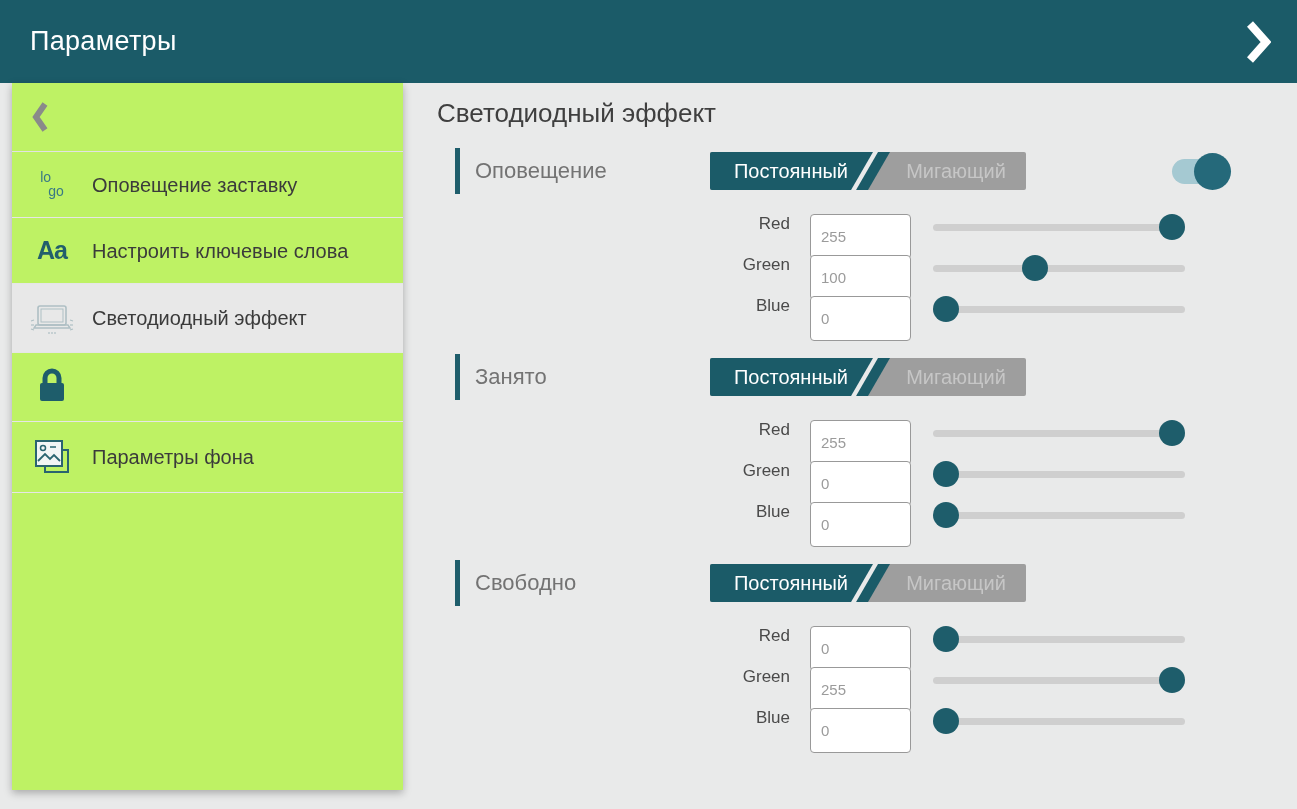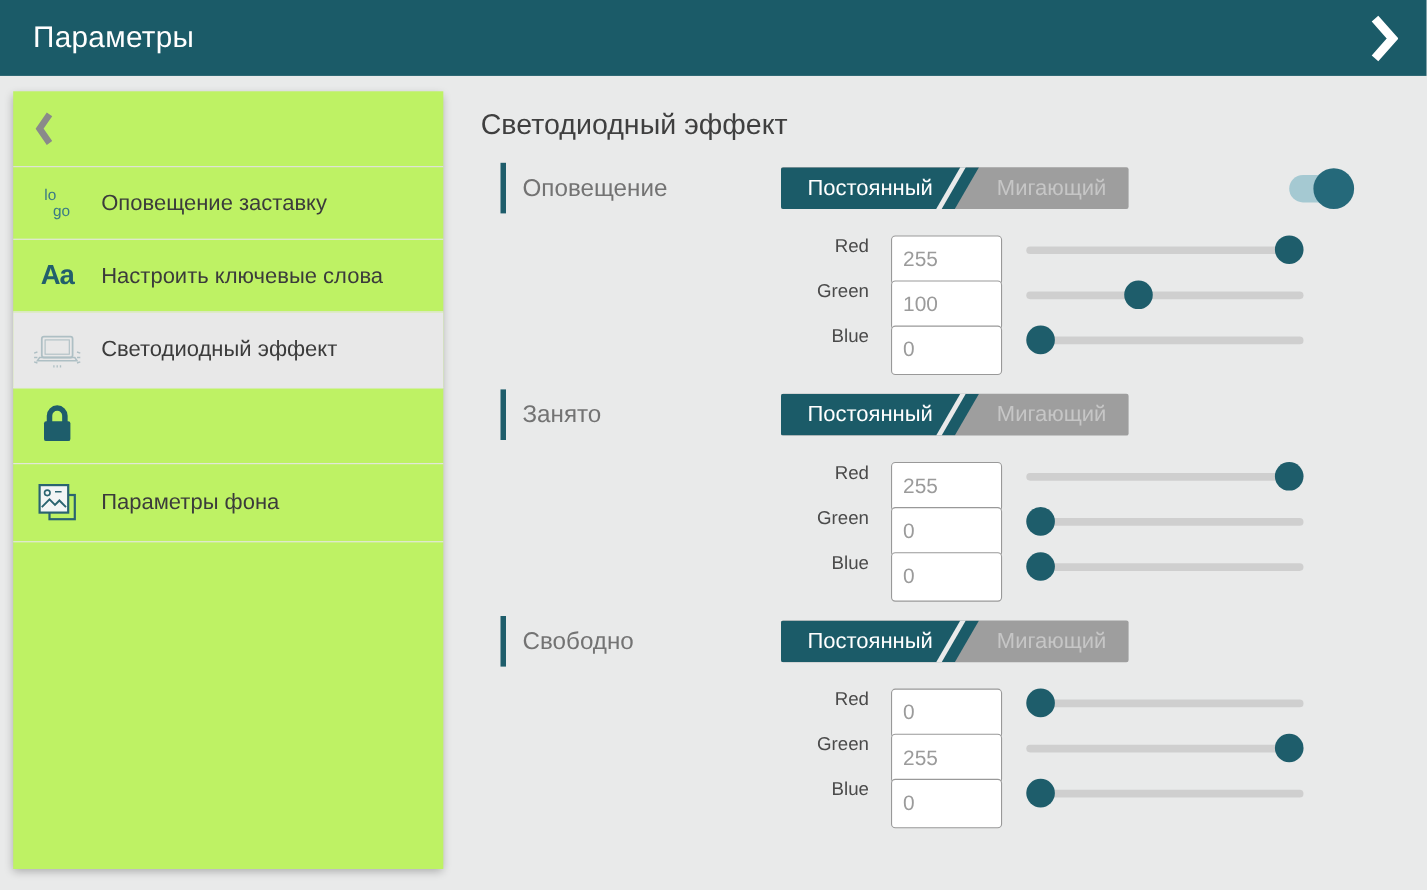--- a/index.html
+++ b/index.html
@@ -6,21 +6,21 @@
   html,body { width:1297px; height:809px; }
   body {
     position:relative;
     font-family:"Liberation Sans", sans-serif;
     background:#e9eaea;
     overflow:hidden;
   }
 
   
   .app-header {
-    position:absolute; left:0; top:0; right:0; height:69px;
+    position:absolute; left:0; top:0; right:0; height:83px;
     background:#1b5b68;
     display:flex; align-items:center;
     padding:0 26px 0 30px;
   }
   .app-title { color:#ffffff; font-size:27px; font-weight:400; letter-spacing:.3px; }
   .header-spacer { flex:1; }
   .fwd-chevron { width:26px; height:44px; cursor:pointer; }
 
   
   .sidebar {
@@ -98,21 +98,21 @@
     background:#25697a;
   }
 
   .rows { margin-top:20px; }
   .row { display:flex; align-items:flex-start; height:41px; }
   .row-label { width:353px; text-align:right; font-size:17px; color:#4a4a4a; }
   .rgb-input {
     width:101px; height:45px; margin-left:20px;
     border:1px solid #999999; border-radius:4px;
     background:#ffffff; color:#9b9b9b;
-    font-size:19px; font-family:"Liberation Sans", sans-serif;
+    font-size:15px; font-family:"Liberation Sans", sans-serif;
     padding-left:10px;
   }
   .slider { position:relative; width:252px; height:26px; margin-left:22px; cursor:pointer; }
   .slider-track { position:absolute; left:0; right:0; top:10px; height:7px; background:#cfcfcf; border-radius:4px; }
   .slider-thumb { position:absolute; top:0; width:26px; height:26px; border-radius:50%; background:#1e5d6b; }
 </style>
 </head>
 <body>
 
 <div class="app-header">

